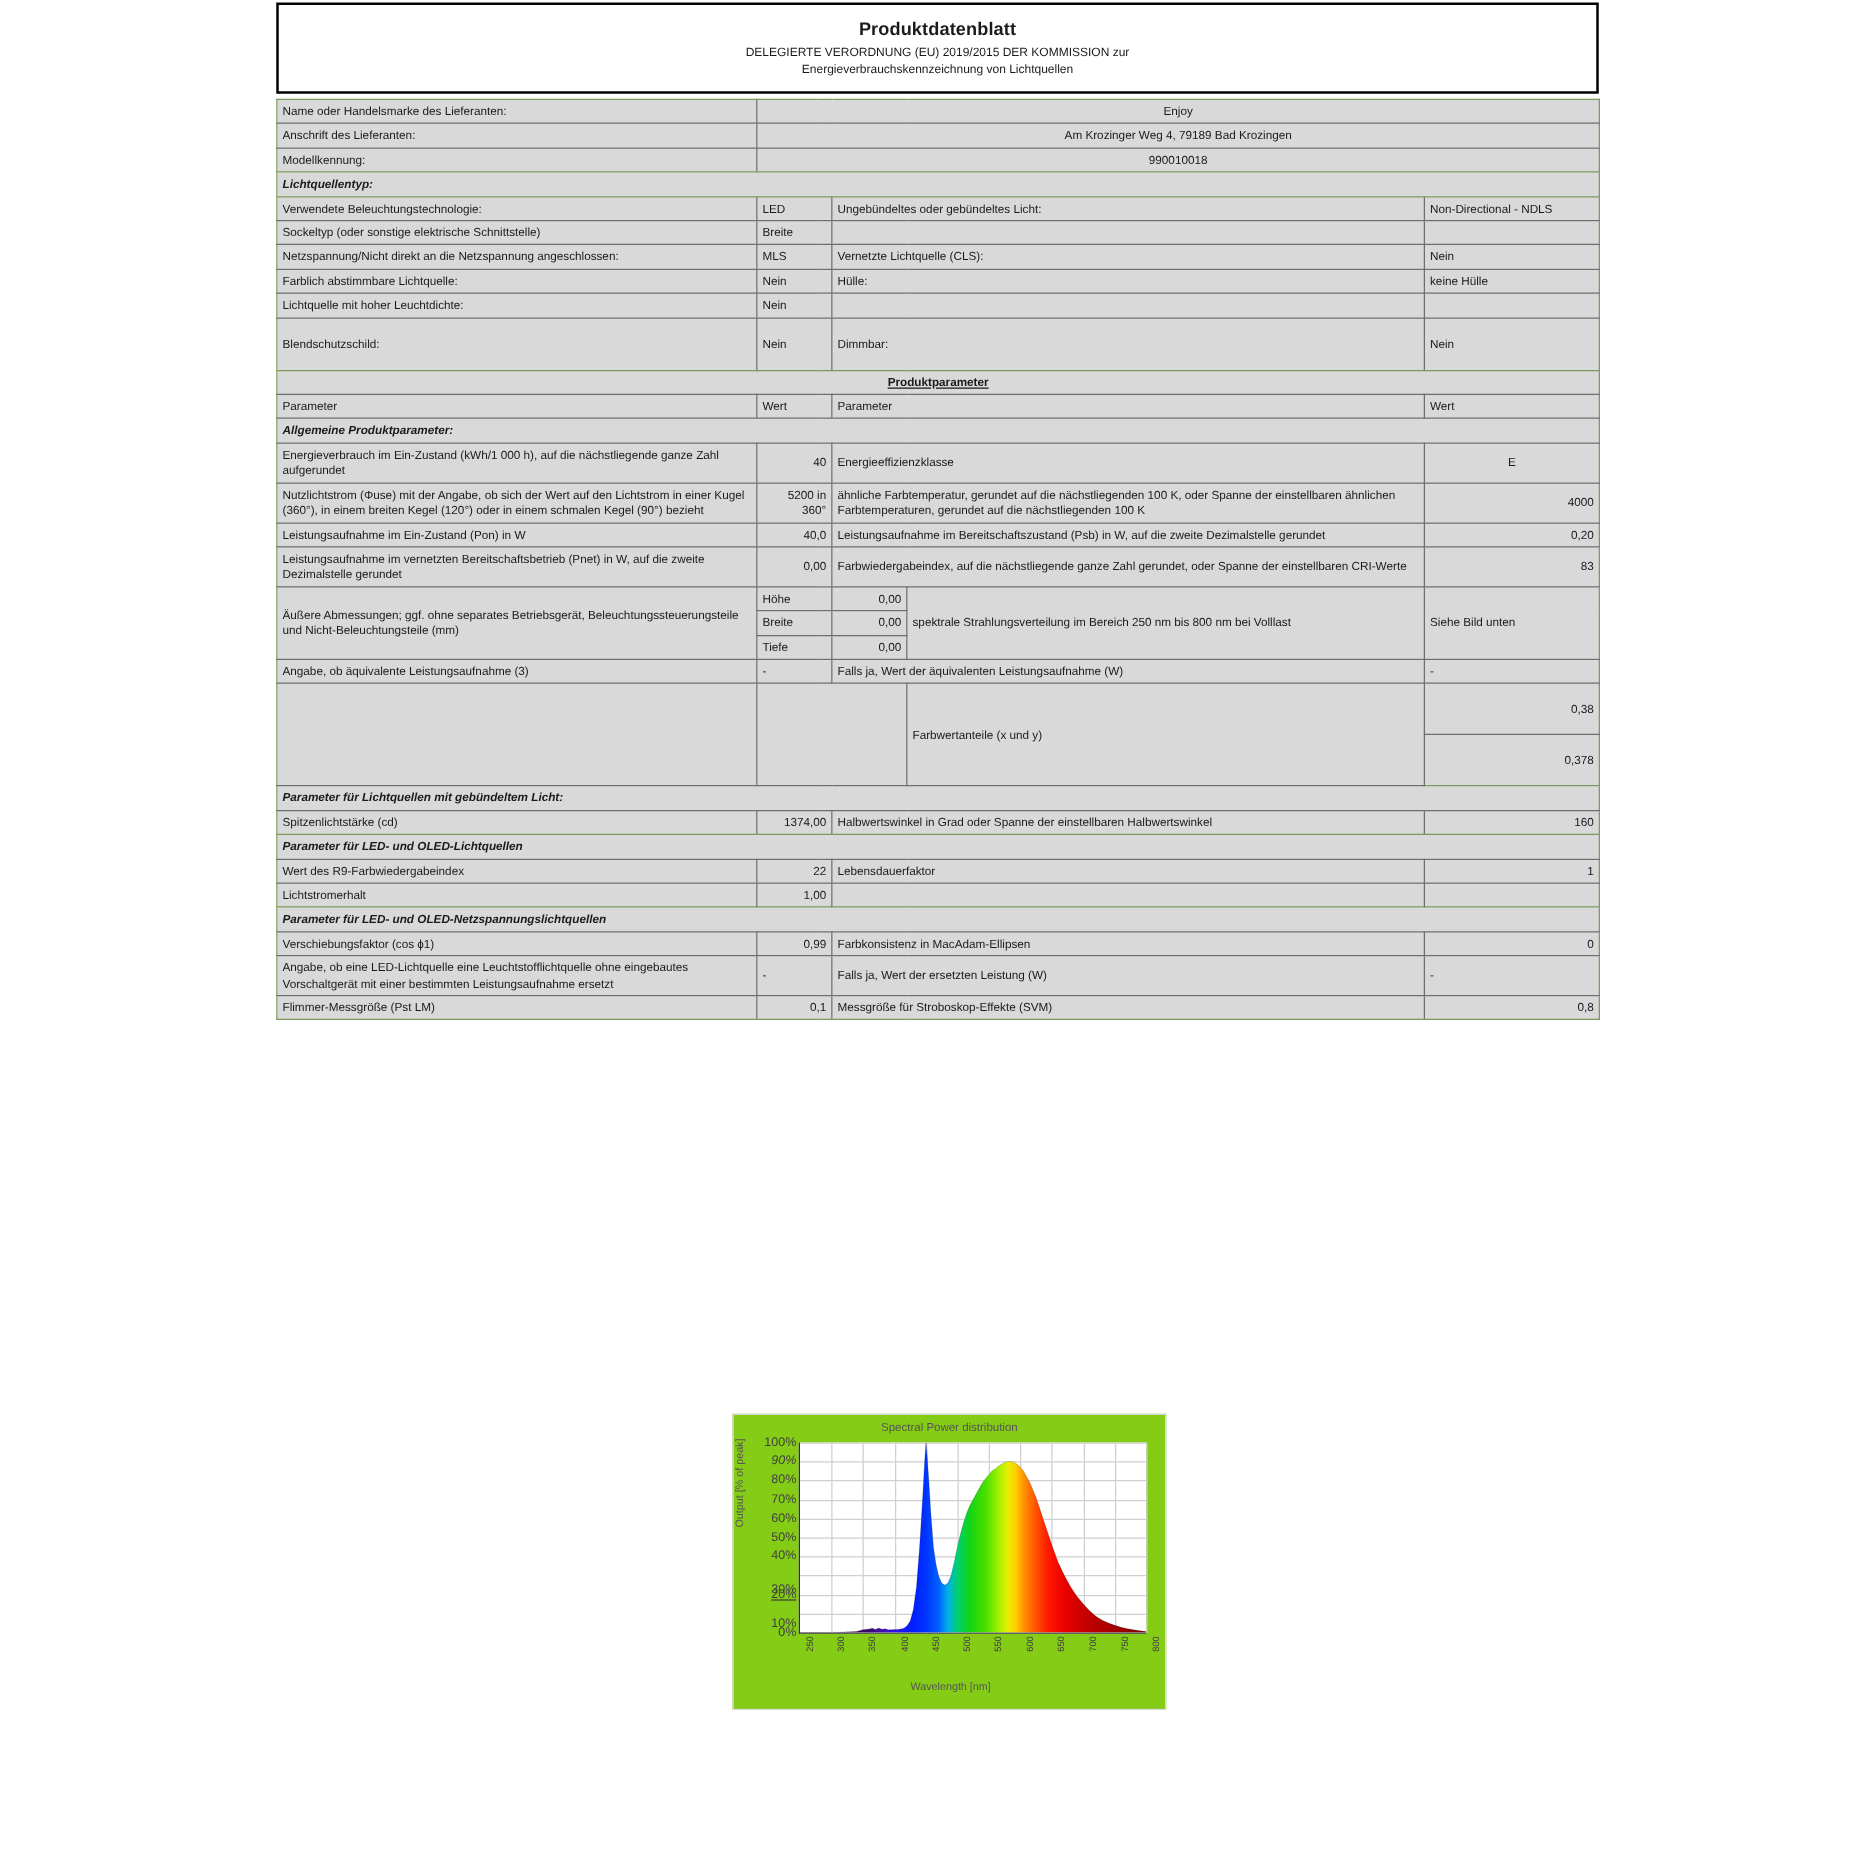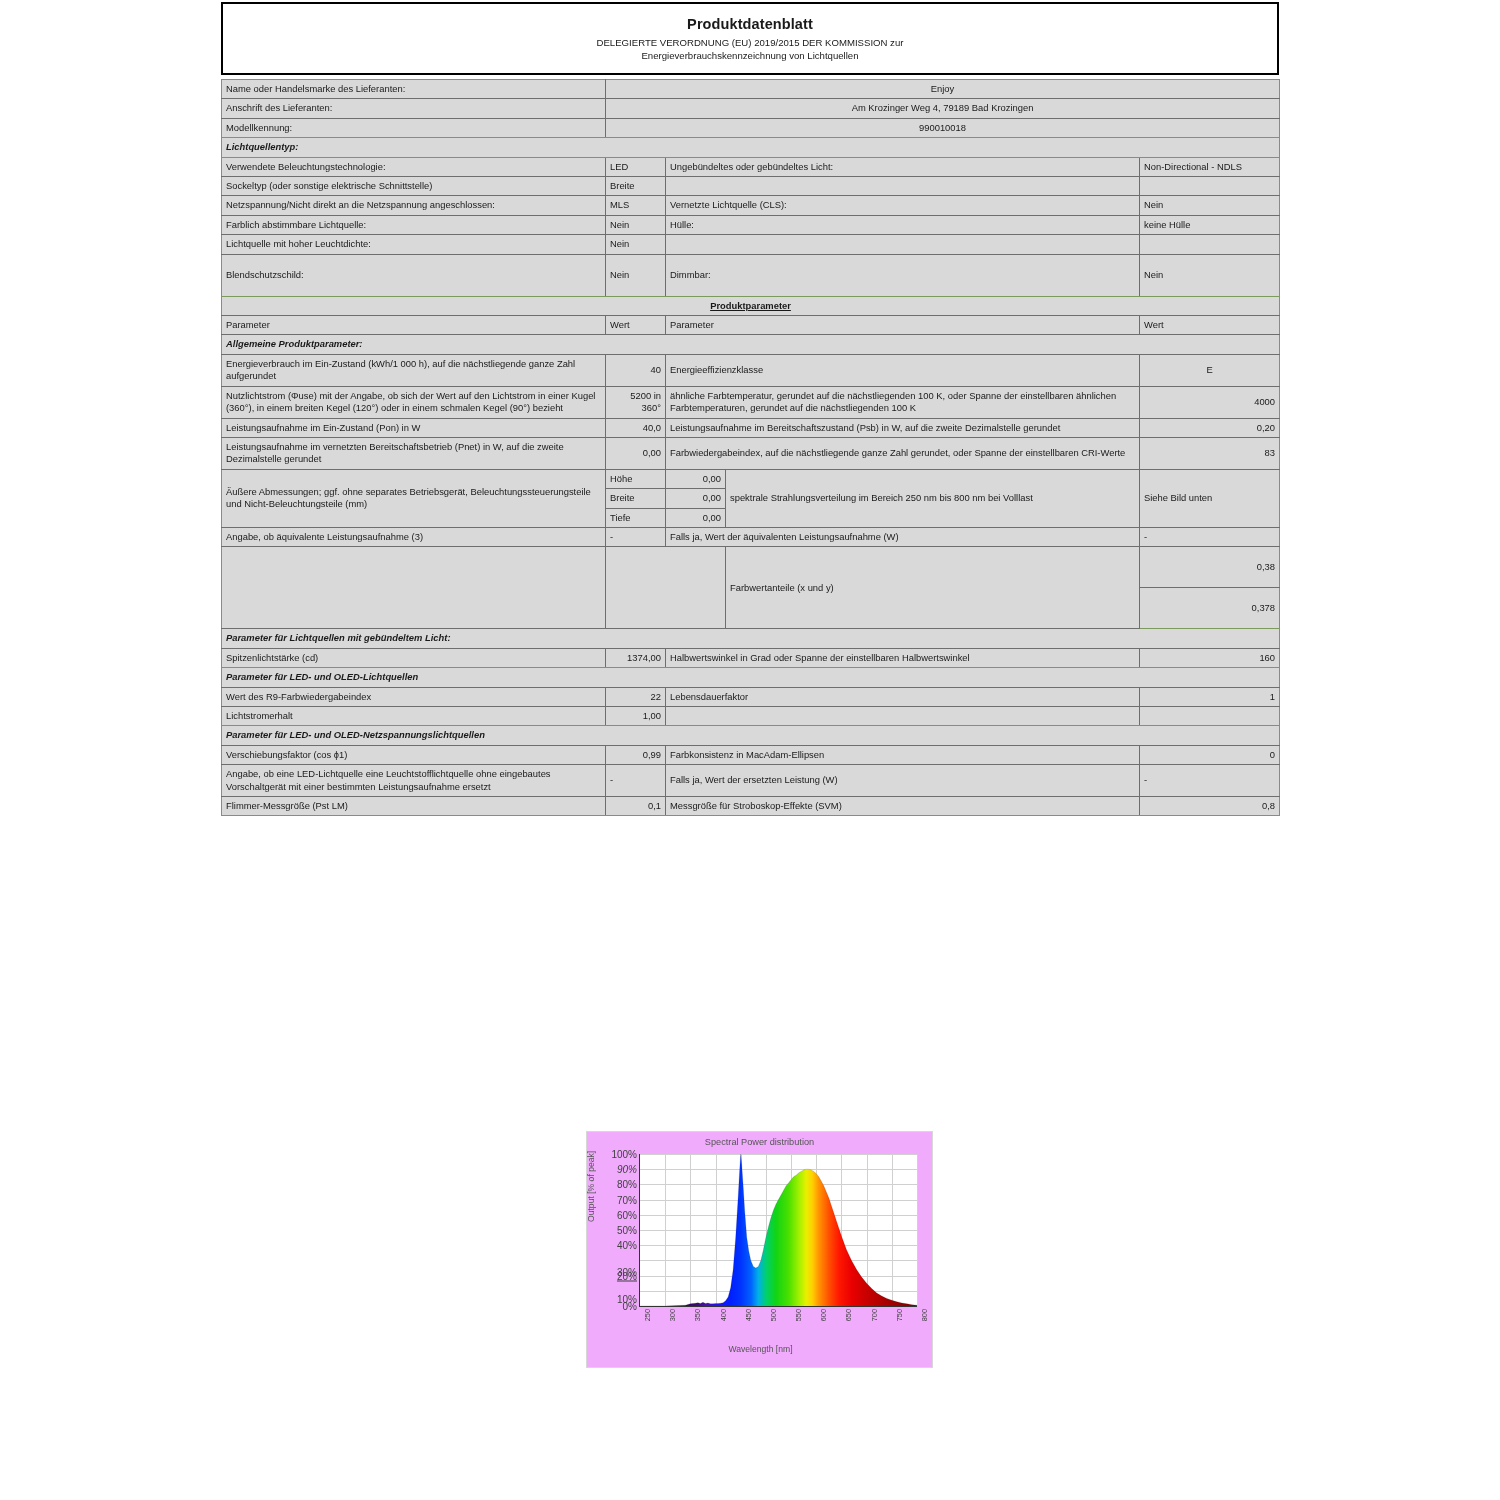--- a/index.html
+++ b/index.html
@@ -47,21 +47,21 @@
   td.blank{background:#d9d9d9;}
   .u{text-decoration:underline;font-weight:bold;}
   .gtop{border-top:1.5px solid #7a9a5e !important;margin-top:28px;}
   .gbot{border-bottom:1.5px solid #7a9a5e !important;}
   .gl{border-left:1.5px solid #7a9a5e !important;}
   .gr{border-right:1.5px solid #7a9a5e !important;}
 
   
   .chartbox{
     position:absolute;left:586px;top:1131px;width:347px;height:237px;
-    background:#f0abfc;border:1px solid #d7d7d7;box-sizing:border-box;
+    background:#84cc16;border:1px solid #d7d7d7;box-sizing:border-box;
   }
   .chart-title{
     text-align:center;font-size:9.2px;color:#555555;
     margin-top:5px;margin-bottom:1px;
   }
   .plotwrap{position:relative;width:347px;height:210px;}
   .ylab{
     position:absolute;left:-1px;top:74px;
     transform:rotate(-90deg);transform-origin:left top;
     font-size:8.6px;color:#555555;white-space:nowrap;

